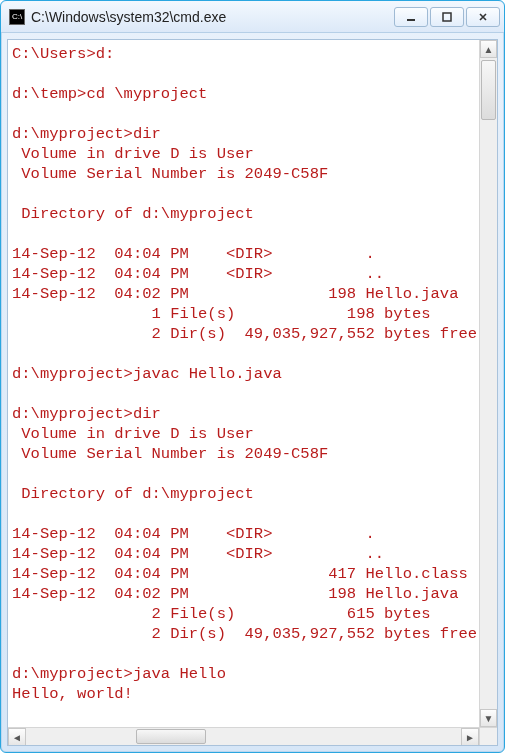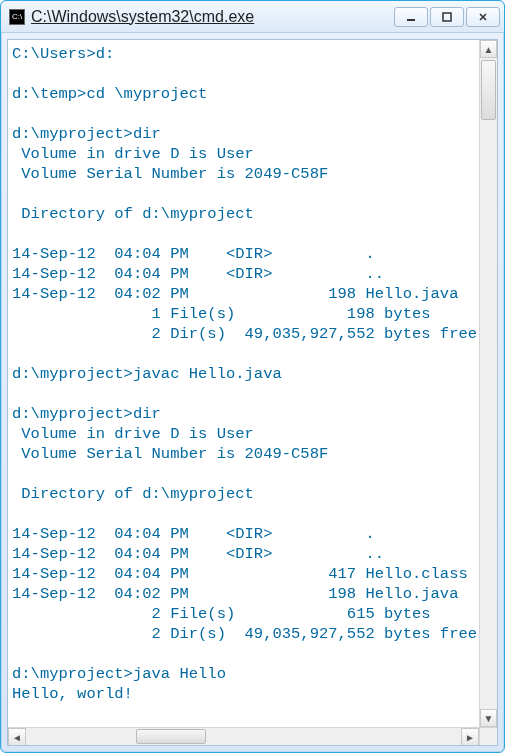--- a/index.html
+++ b/index.html
@@ -37,25 +37,24 @@
     margin-right: 6px;
     display: inline-flex;
     align-items: center;
     justify-content: center;
     color: #fff;
     font-size: 8px;
     line-height: 1;
   }
   .titlebar .title {
     flex: 1;
-    font-size: 16px;
+    font-size: 14px;
     color: #222;
     white-space: nowrap;
     overflow: hidden;
-    text-decoration: underline;
   }
   .win-controls {
     display: flex;
     gap: 2px;
   }
   .win-btn {
     width: 34px;
     height: 20px;
     border: 1px solid #9fbad4;
     border-radius: 3px;
@@ -76,21 +75,21 @@
     overflow: hidden;
     display: flex;
     flex-direction: column;
   }
   .console {
     flex: 1;
     padding: 4px 4px 0 4px;
     font-family: "Courier New", monospace;
     font-size: 15.5px;
     line-height: 20px;
-    color: #0369a1;
+    color: #b91c1c;
     white-space: pre;
     overflow: hidden;
     position: relative;
   }
   .vscrollbar {
     position: absolute;
     top: 0; right: 0; bottom: 18px;
     width: 18px;
     background: #f0f0f0;
     border-left: 1px solid #d6d6d6;

